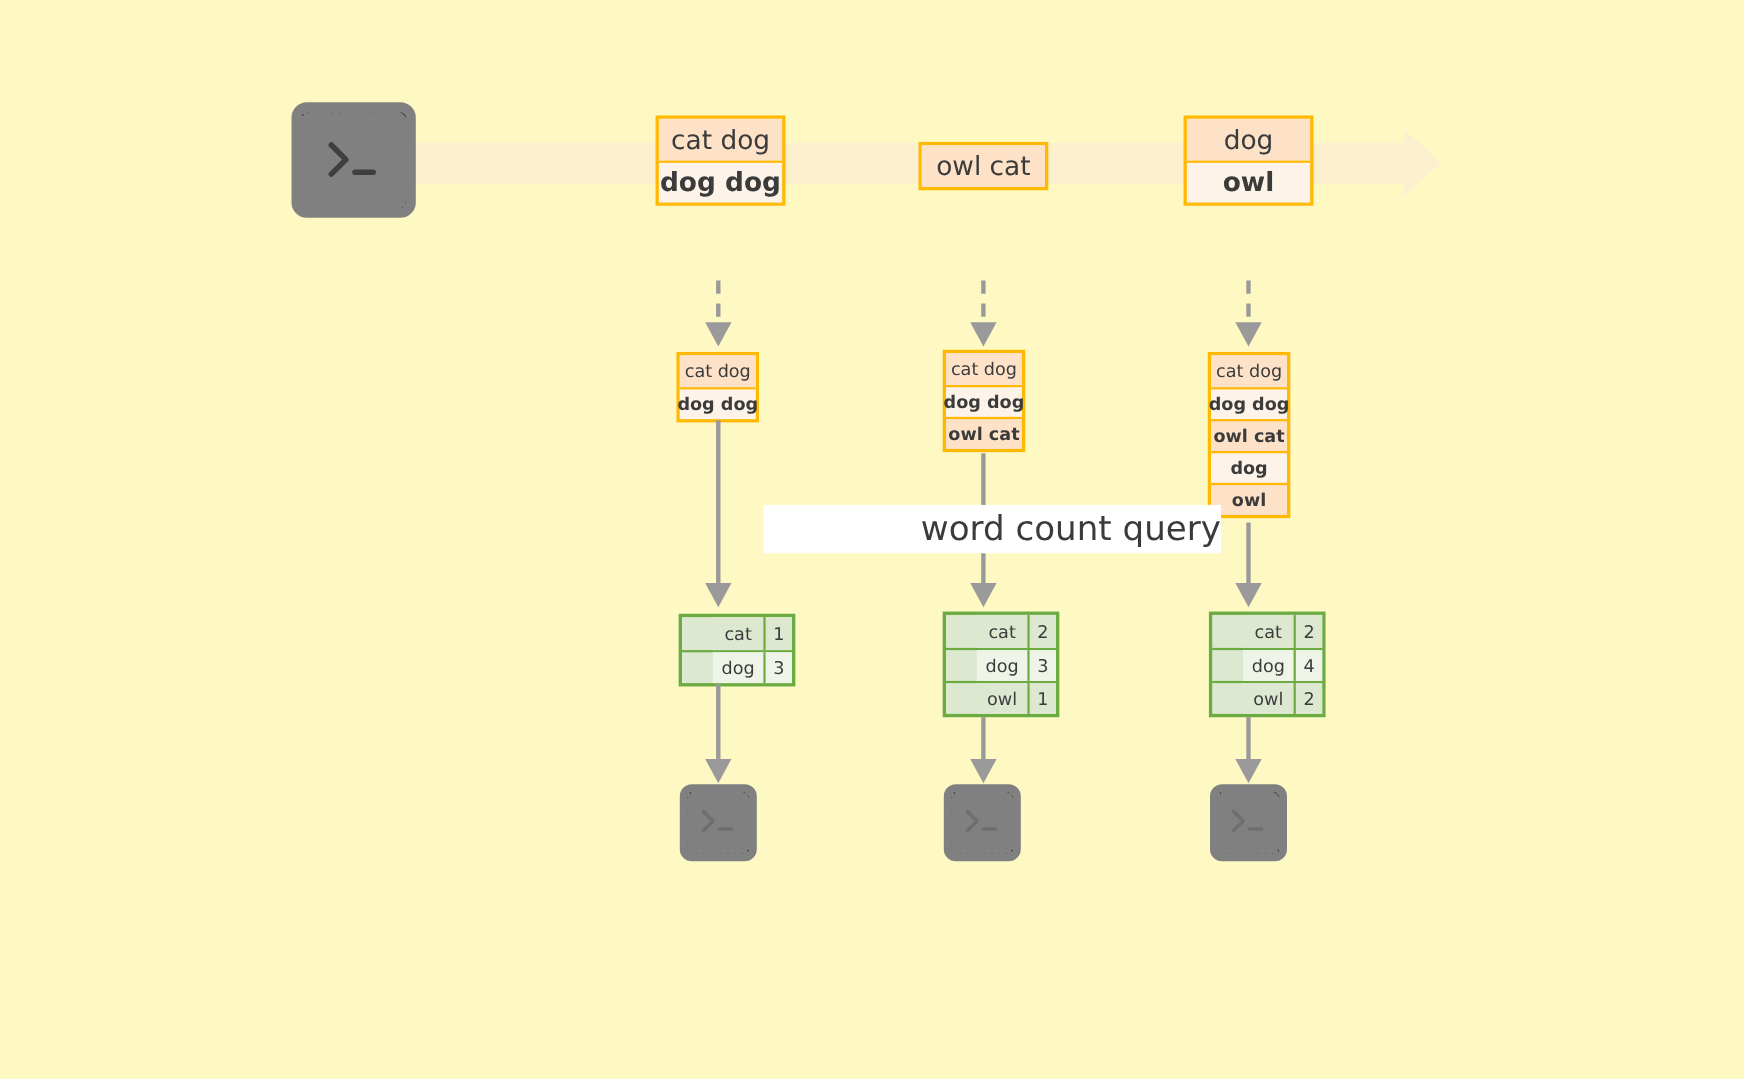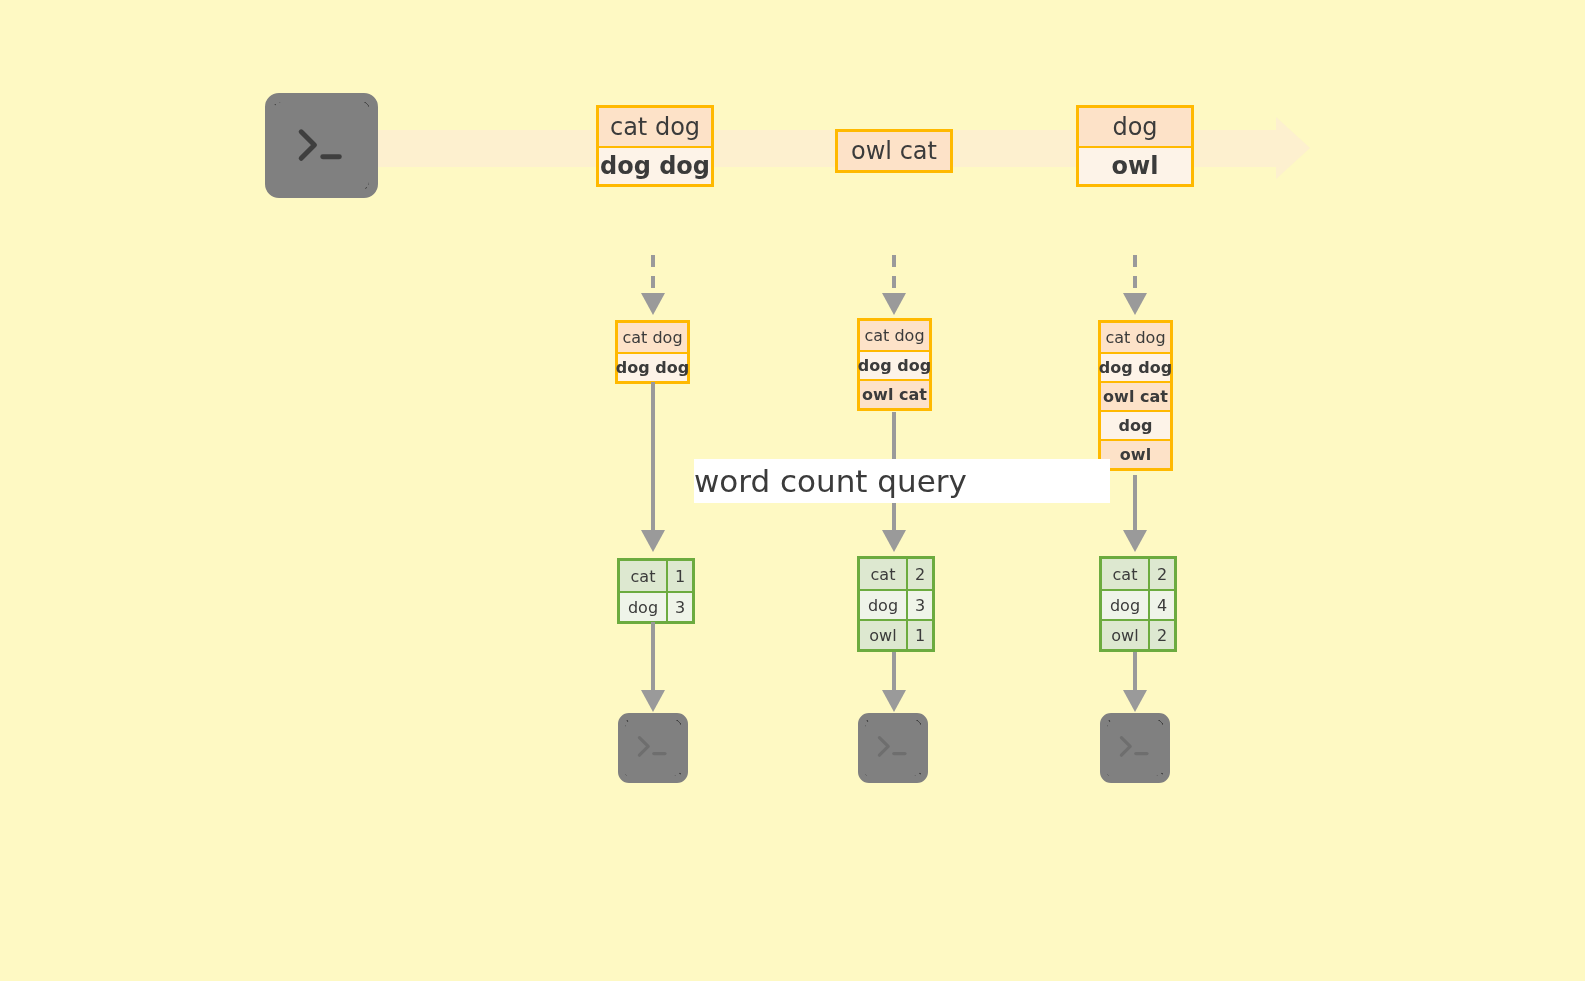--- a/index.html
+++ b/index.html
@@ -90,20 +90,21 @@
   .gtable {
     position: absolute;
     box-sizing: border-box;
     border: 3px solid #6cab3f;
     background: #dde8d0;
   }
   .gtable .grow {
     display: flex;
     box-sizing: border-box;
     height: 30px;
+    padding-left: 28px;
   }
   .gtable .grow + .grow { border-top: 2px solid #6cab3f; }
   .gtable .gcell {
     box-sizing: border-box;
     display: flex;
     align-items: center;
     justify-content: center;
     color: #3b3b3b;
     font-size: 16px;
   }
@@ -117,21 +118,21 @@
     position: absolute;
     overflow: visible;
   }
 
   
   .banner {
     position: absolute;
     background: #ffffff;
     display: flex;
     align-items: center;
-    justify-content: flex-start;
+    justify-content: flex-end;
     color: #3b3b3b;
     font-size: 31px;
     white-space: nowrap;
   }
 </style>
 </head>
 <body>
 
 <div id="stage">
 

